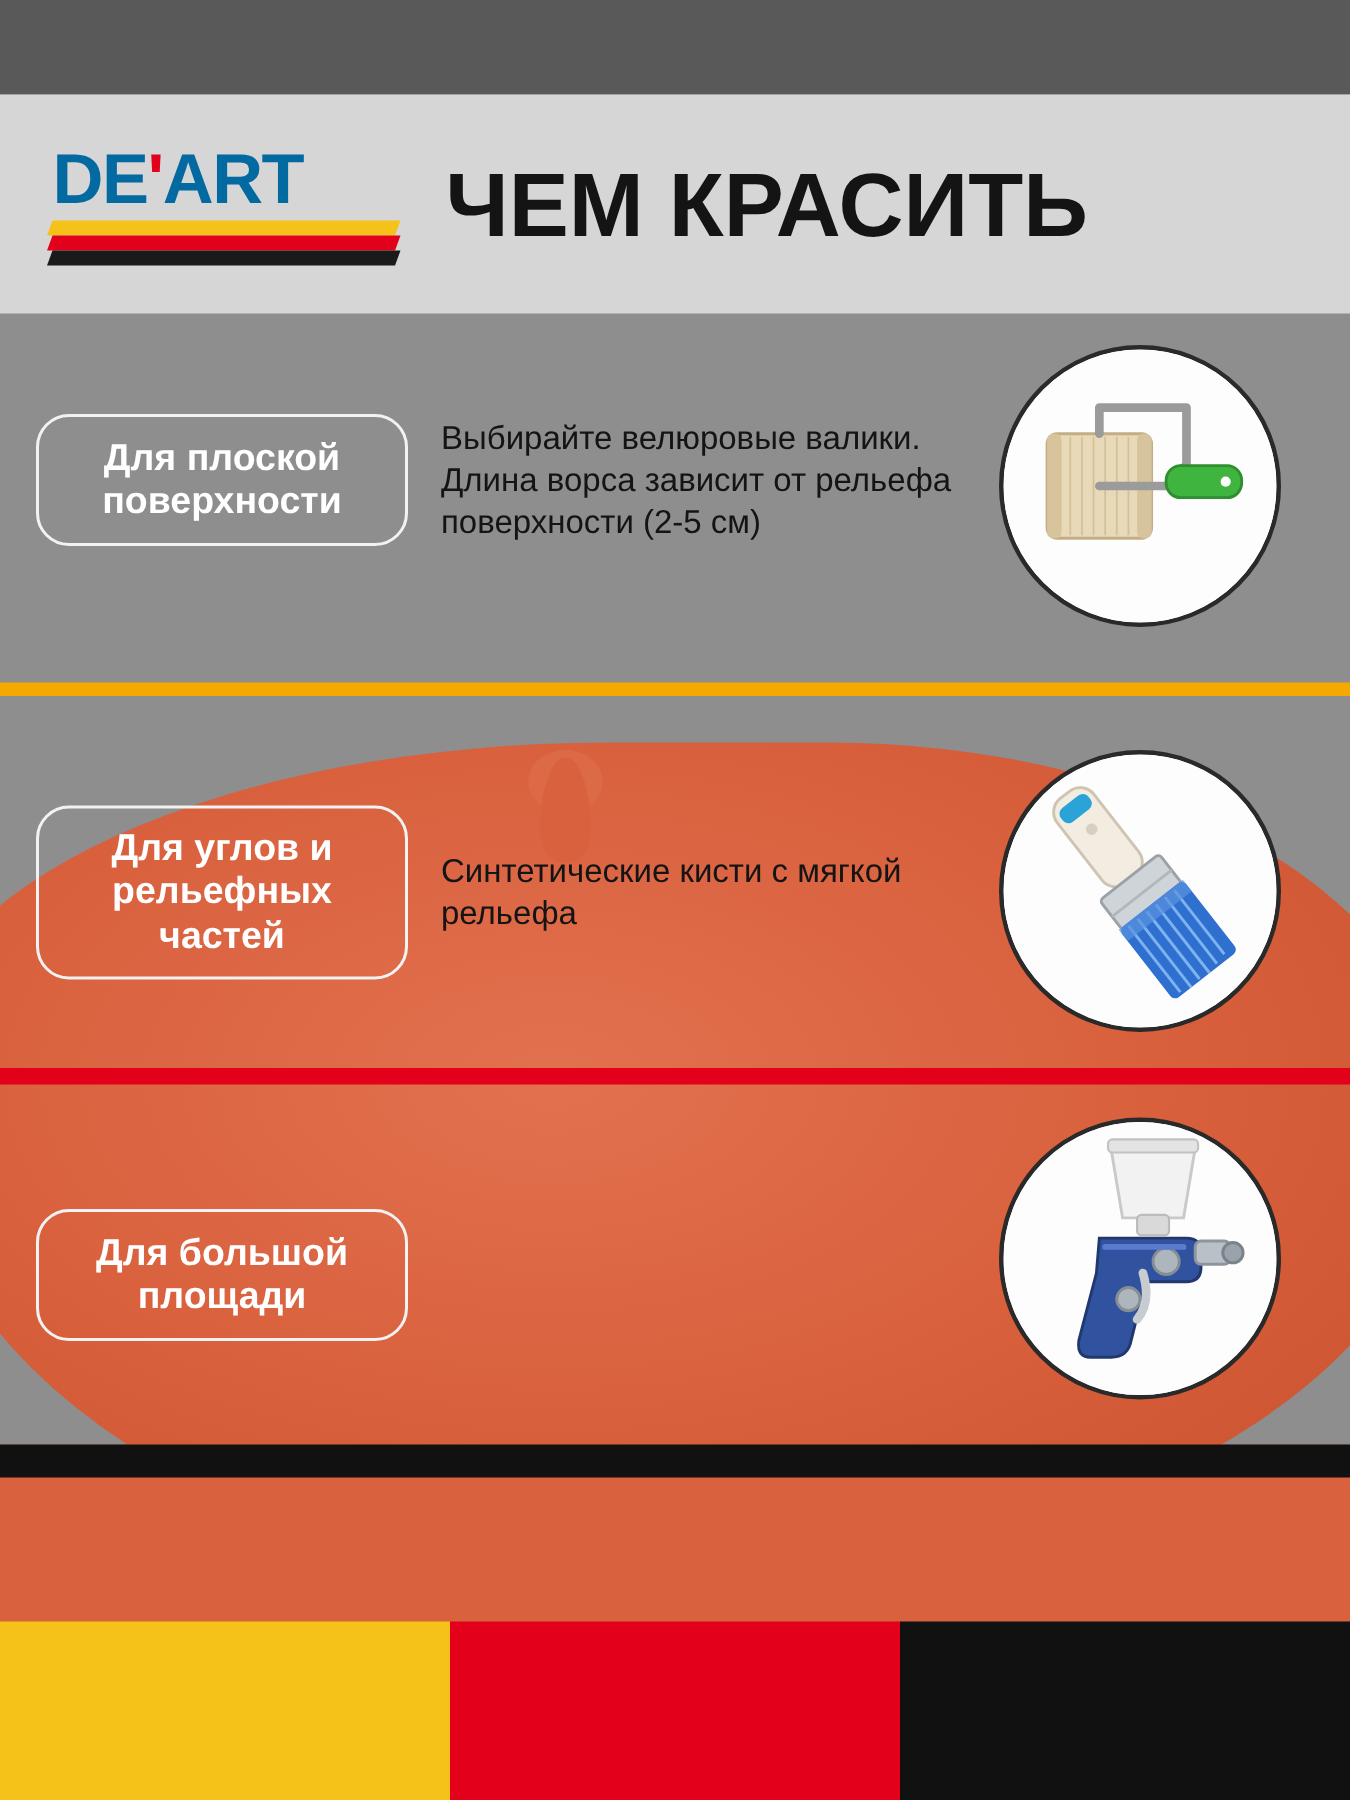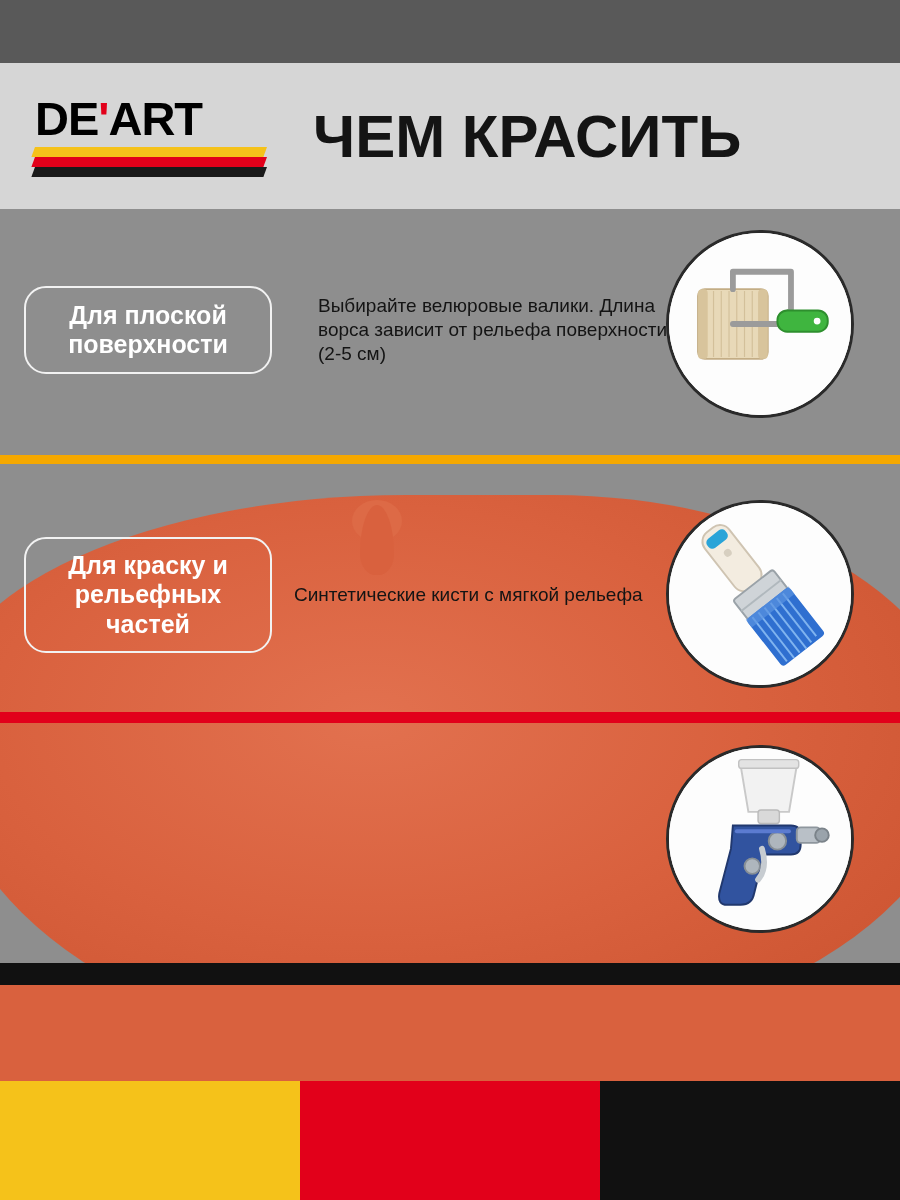--- a/index.html
+++ b/index.html
@@ -39,21 +39,21 @@
   .logo-word {
     font-family: "Liberation Sans", sans-serif;
     font-weight: bold;
     font-size: 47px;
     letter-spacing: -1px;
     color: #1a1a1a;
     line-height: 1;
     position: absolute;
     top: 4px; left: 0;
   }
-  .logo-word .de { color: #000000; }
+  .logo-word .de { color: #0369a1; }
   .logo-word .apo { color: #e2001a; }
   .logo-flag {
     position: absolute;
     left: 0; top: 56px;
     width: 232px; height: 30px;
   }
   .logo-flag .stripe {
     position: absolute; left: 0;
     width: 232px; height: 10px;
     transform: skewX(-20deg);
@@ -62,21 +62,21 @@
   .logo-flag .s1 { top: 0;  background: #f5c21a; }
   .logo-flag .s2 { top: 10px; background: #e2001a; }
   .logo-flag .s3 { top: 20px; background: #1a1a1a; }
 
   .header-title {
     font-family: "Liberation Sans", sans-serif;
     font-weight: bold;
     font-size: 60px;
     color: #141414;
     letter-spacing: 0px;
-    margin-left: 38px;
+    margin-left: 22px;
     white-space: nowrap;
   }
 
   
   .splash {
     position: absolute;
     left: -60px; top: 495px;
     width: 1020px; height: 560px;
     background: radial-gradient(ellipse at 42% 40%, #e2714f 0%, #d9613e 45%, #cf5734 75%, #c9522f 100%);
     border-radius: 48% 42% 55% 50% / 40% 45% 55% 60%;
@@ -121,21 +121,21 @@
   
   .sep { position: absolute; left: 0; width: 900px; }
   .sep-yellow { top: 455px; height: 9px; background: #f5a800; }
   .sep-red    { top: 712px; height: 11px; background: #e2001a; }
 
   
   .row {
     position: absolute; left: 0; width: 900px;
     display: flex; align-items: center;
   }
-  .row-1 { top: 230px; height: 200px; gap: 24px; }
+  .row-1 { top: 220px; height: 200px; }
   .row-2 { top: 500px; height: 190px; }
   .row-3 { top: 745px; height: 210px; }
 
   .pill {
     flex: 0 0 auto;
     width: 248px;
     min-height: 88px;
     margin-left: 24px;
     border: 2px solid #f2f2f2;
     border-radius: 22px;
@@ -147,21 +147,21 @@
     display: flex; align-items: center; justify-content: center;
     padding: 12px 10px;
     background: transparent;
   }
 
   .desc {
     flex: 1 1 auto;
     margin-left: 22px;
     margin-right: 10px;
     color: #141414;
-    font-size: 19px;
+    font-size: 22px;
     line-height: 1.28;
     max-width: 362px;
   }
 
   
   .photo {
     position: absolute;
     width: 188px; height: 188px;
     border-radius: 50%;
     background: #ffffff;
@@ -223,21 +223,21 @@
 
       <path d="M66 58 L66 40 L126 40 L126 80 L116 86" fill="none" stroke="#9b9b9b" stroke-width="6" stroke-linecap="round" stroke-linejoin="round"></path>
       <path d="M66 94 L112 94" fill="none" stroke="#9b9b9b" stroke-width="6" stroke-linecap="round"></path>
 
       <rect x="112" y="80" width="52" height="22" rx="10" fill="#3fb53f" stroke="#2e8f2e" stroke-width="2"></rect>
       <circle cx="153" cy="91" r="3.5" fill="#ffffff"></circle>
     </svg>
   </div>
 
   <div class="row row-2">
-    <div class="pill">Для краску и рельефных частей</div>
+    <div class="pill">Для углов и рельефных частей</div>
     <div class="desc">Синтетические кисти с мягкой рельефа</div>
   </div>
 
   <div class="photo photo-2">
     <svg viewBox="0 0 188 188">
       <rect x="0" y="0" width="188" height="188" fill="#fdfdfd"></rect>
       <g transform="rotate(-38 94 94)">
 
         <rect x="78" y="10" width="32" height="74" rx="12" fill="#f3ece0" stroke="#cfc4b2" stroke-width="2"></rect>
         <rect x="82" y="16" width="24" height="12" rx="5" fill="#2aa4d8"></rect>
@@ -254,20 +254,21 @@
           <line x1="97" y1="108" x2="97" y2="168"></line>
           <line x1="105" y1="108" x2="105" y2="166"></line>
           <line x1="113" y1="108" x2="113" y2="164"></line>
         </g>
         <rect x="66" y="106" width="56" height="10" fill="#5a93e0" opacity="0.7"></rect>
       </g>
     </svg>
   </div>
 
   <div class="row row-3">
+    <div class="pill">Для большой площади</div>
   </div>
 
   <div class="photo photo-3">
     <svg viewBox="0 0 188 188">
       <rect x="0" y="0" width="188" height="188" fill="#fdfdfd"></rect>
 
       <path d="M74 18 L132 18 L124 66 L82 66 Z" fill="#f2f2f2" stroke="#c9c9c9" stroke-width="2"></path>
       <rect x="72" y="12" width="62" height="9" rx="3" fill="#e3e3e3" stroke="#c2c2c2" stroke-width="1.5"></rect>
       <rect x="92" y="64" width="22" height="14" rx="3" fill="#d9d9d9" stroke="#bbbbbb" stroke-width="1.5"></rect>
 

